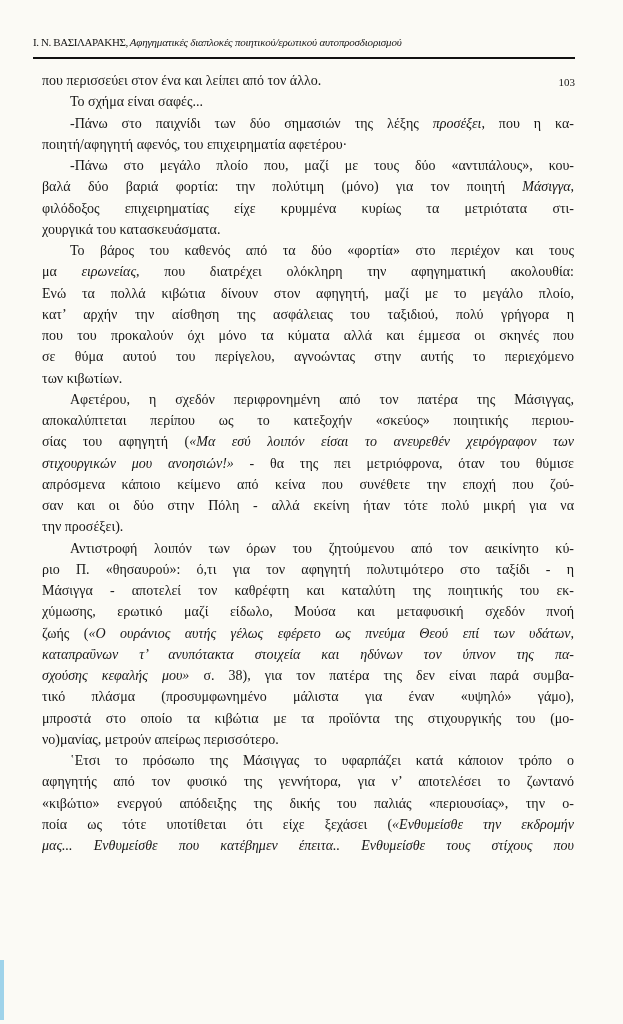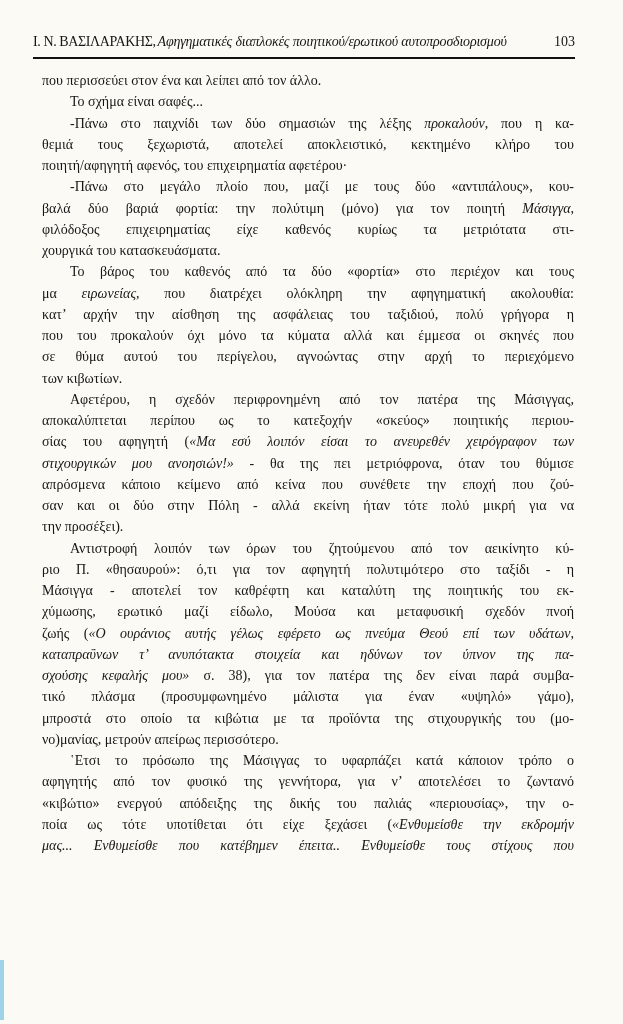--- a/index.html
+++ b/index.html
@@ -9,26 +9,26 @@
     position: relative;
     font-family: "Liberation Serif", "DejaVu Serif", serif;
     color: #161616;
   }
   .left-edge {
     position: absolute; left: 0; top: 960px; width: 4px; height: 60px;
     background: #9fd3ea;
   }
   .page-header {
     position: absolute; left: 33px; top: 34px; width: 542px;
-    font-size: 14px; line-height: 16px; white-space: nowrap;
+    font-size: 11px; line-height: 16px; white-space: nowrap;
     display: flex; align-items: flex-start;
   }
   .page-header .author { letter-spacing: -0.4px; }
   .page-header .title { font-style: italic; margin-left: 2px; letter-spacing: -0.2px; }
-  .page-header .pagenum { margin-left: auto; }
+  .page-header .pagenum { margin-left: auto; margin-top: 40px; }
   .header-rule {
     position: absolute; left: 33px; top: 57px; width: 542px; height: 2px;
     background: #111;
   }
   .body-text {
     position: absolute; left: 42px; top: 70px; width: 532px;
     font-size: 14px; line-height: 21.25px;
   }
   .line {
     display: block; white-space: nowrap;
@@ -47,32 +47,32 @@
 <div class="page-header">
   <span class="author">I. N. ΒΑΣΙΛΑΡΑΚΗΣ,</span>
   <span class="title">Αφηγηματικές διαπλοκές ποιητικού/ερωτικού αυτοπροσδιορισμού</span>
   <span class="pagenum">103</span>
 </div>
 <div class="header-rule"></div>
 
 <div class="body-text" id="body-text">
     <div class="line last"><span>που περισσεύει στον ένα και λείπει από τον άλλο.</span></div>
     <div class="line indent last"><span>Το σχήμα είναι σαφές...</span></div>
-    <div class="line indent"><span>-Πάνω στο παιχνίδι των δύο σημασιών της λέξης </span><span class="it">προκαλούν</span><span>, που η κα-</span></div>
-    <div class="line"><span>θεμιά τους ξεχωριστά, αποτελεί αποκλειστικό, κεκτημένο κλήρο του</span></div>
+    <div class="line indent"><span>-Πάνω στο παιχνίδι των δύο σημασιών της λέξης </span><span class="it">προσέξει</span><span>, που η κα-</span></div>
     <div class="line last"><span>ποιητή/αφηγητή αφενός, του επιχειρηματία αφετέρου·</span></div>
     <div class="line indent"><span>-Πάνω στο μεγάλο πλοίο που, μαζί με τους δύο «αντιπάλους», κου-</span></div>
     <div class="line"><span>βαλά δύο βαριά φορτία: την πολύτιμη (μόνο) για τον ποιητή </span><span class="it">Μάσιγγα</span><span>,</span></div>
-    <div class="line"><span>φιλόδοξος επιχειρηματίας είχε καθενός κυρίως τα μετριότατα στι-</span></div>
+    <div class="line"><span>φιλόδοξος επιχειρηματίας είχε κρυμμένα κυρίως τα μετριότατα στι-</span></div>
     <div class="line last"><span>χουργικά του κατασκευάσματα.</span></div>
     <div class="line indent"><span>Το βάρος του καθενός από τα δύο «φορτία» στο περιέχον και τους</span></div>
     <div class="line"><span>μα </span><span class="it">ειρωνείας</span><span>, που διατρέχει ολόκληρη την αφηγηματική ακολουθία:</span></div>
+    <div class="line"><span>Ενώ τα πολλά κιβώτια δίνουν στον αφηγητή, μαζί με το μεγάλο πλοίο,</span></div>
     <div class="line"><span>κατ’ αρχήν την αίσθηση της ασφάλειας του ταξιδιού, πολύ γρήγορα η</span></div>
     <div class="line"><span>που του προκαλούν όχι μόνο τα κύματα αλλά και έμμεσα οι σκηνές που</span></div>
-    <div class="line"><span>σε θύμα αυτού του περίγελου, αγνοώντας στην αρχή το περιεχόμενο</span></div>
+    <div class="line"><span>σε θύμα αυτού του περίγελου, αγνοώντας στην αυτής το περιεχόμενο</span></div>
     <div class="line last"><span>των κιβωτίων.</span></div>
     <div class="line indent"><span>Αφετέρου, η σχεδόν περιφρονημένη από τον πατέρα της Μάσιγγας,</span></div>
     <div class="line"><span>αποκαλύπτεται περίπου ως το κατεξοχήν «σκεύος» ποιητικής περιου-</span></div>
     <div class="line"><span>σίας του αφηγητή (</span><span class="it">«Μα εσύ λοιπόν είσαι το ανευρεθέν χειρόγραφον των</span></div>
     <div class="line"><span class="it">στιχουργικών μου ανοησιών!»</span><span> - θα της πει μετριόφρονα, όταν του θύμισε</span></div>
     <div class="line"><span>απρόσμενα κάποιο κείμενο από κείνα που συνέθετε την εποχή που ζού-</span></div>
     <div class="line"><span>σαν και οι δύο στην Πόλη - αλλά εκείνη ήταν τότε πολύ μικρή για να</span></div>
     <div class="line last"><span>την προσέξει).</span></div>
     <div class="line indent"><span>Αντιστροφή λοιπόν των όρων του ζητούμενου από τον αεικίνητο κύ-</span></div>
     <div class="line"><span>ριο Π. «θησαυρού»: ό,τι για τον αφηγητή πολυτιμότερο στο ταξίδι - η</span></div>

